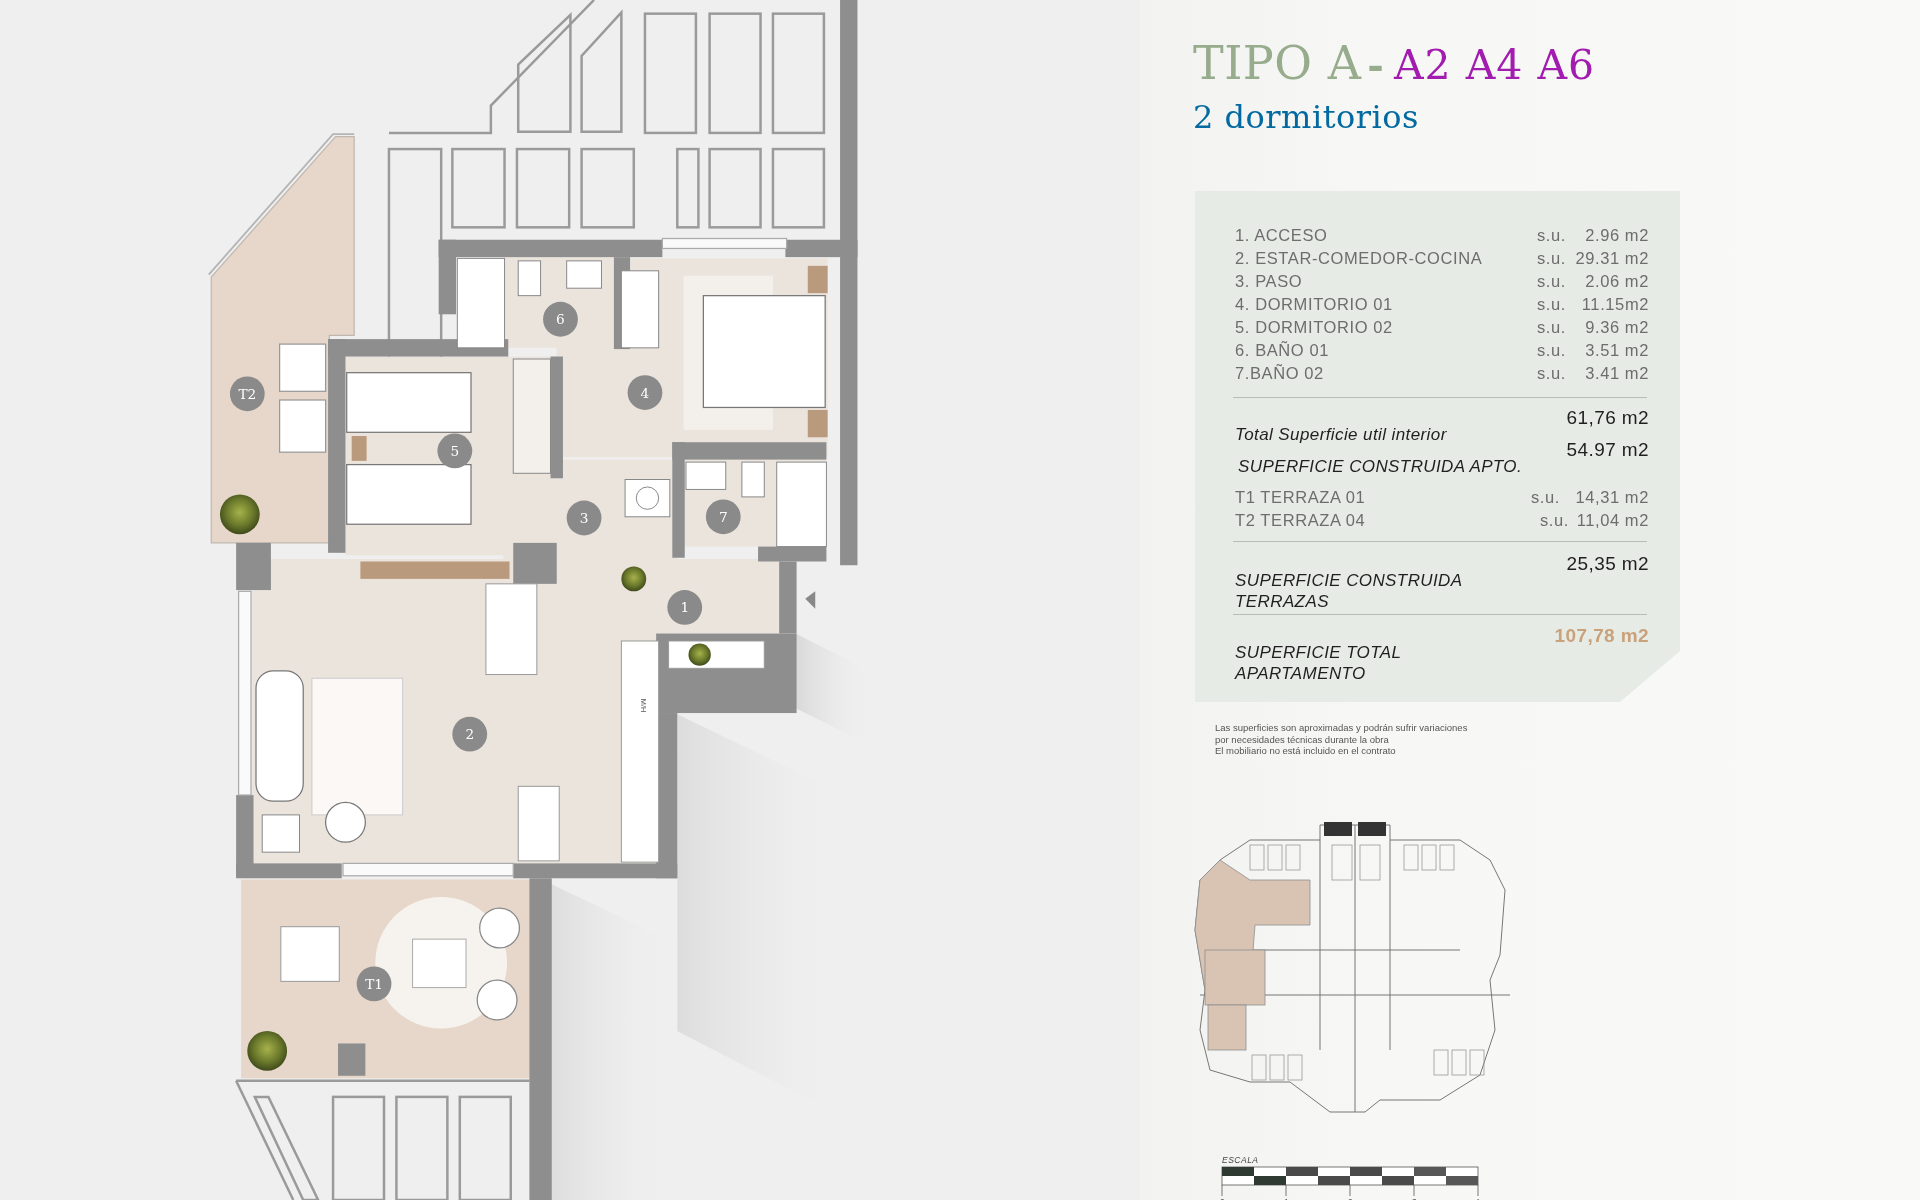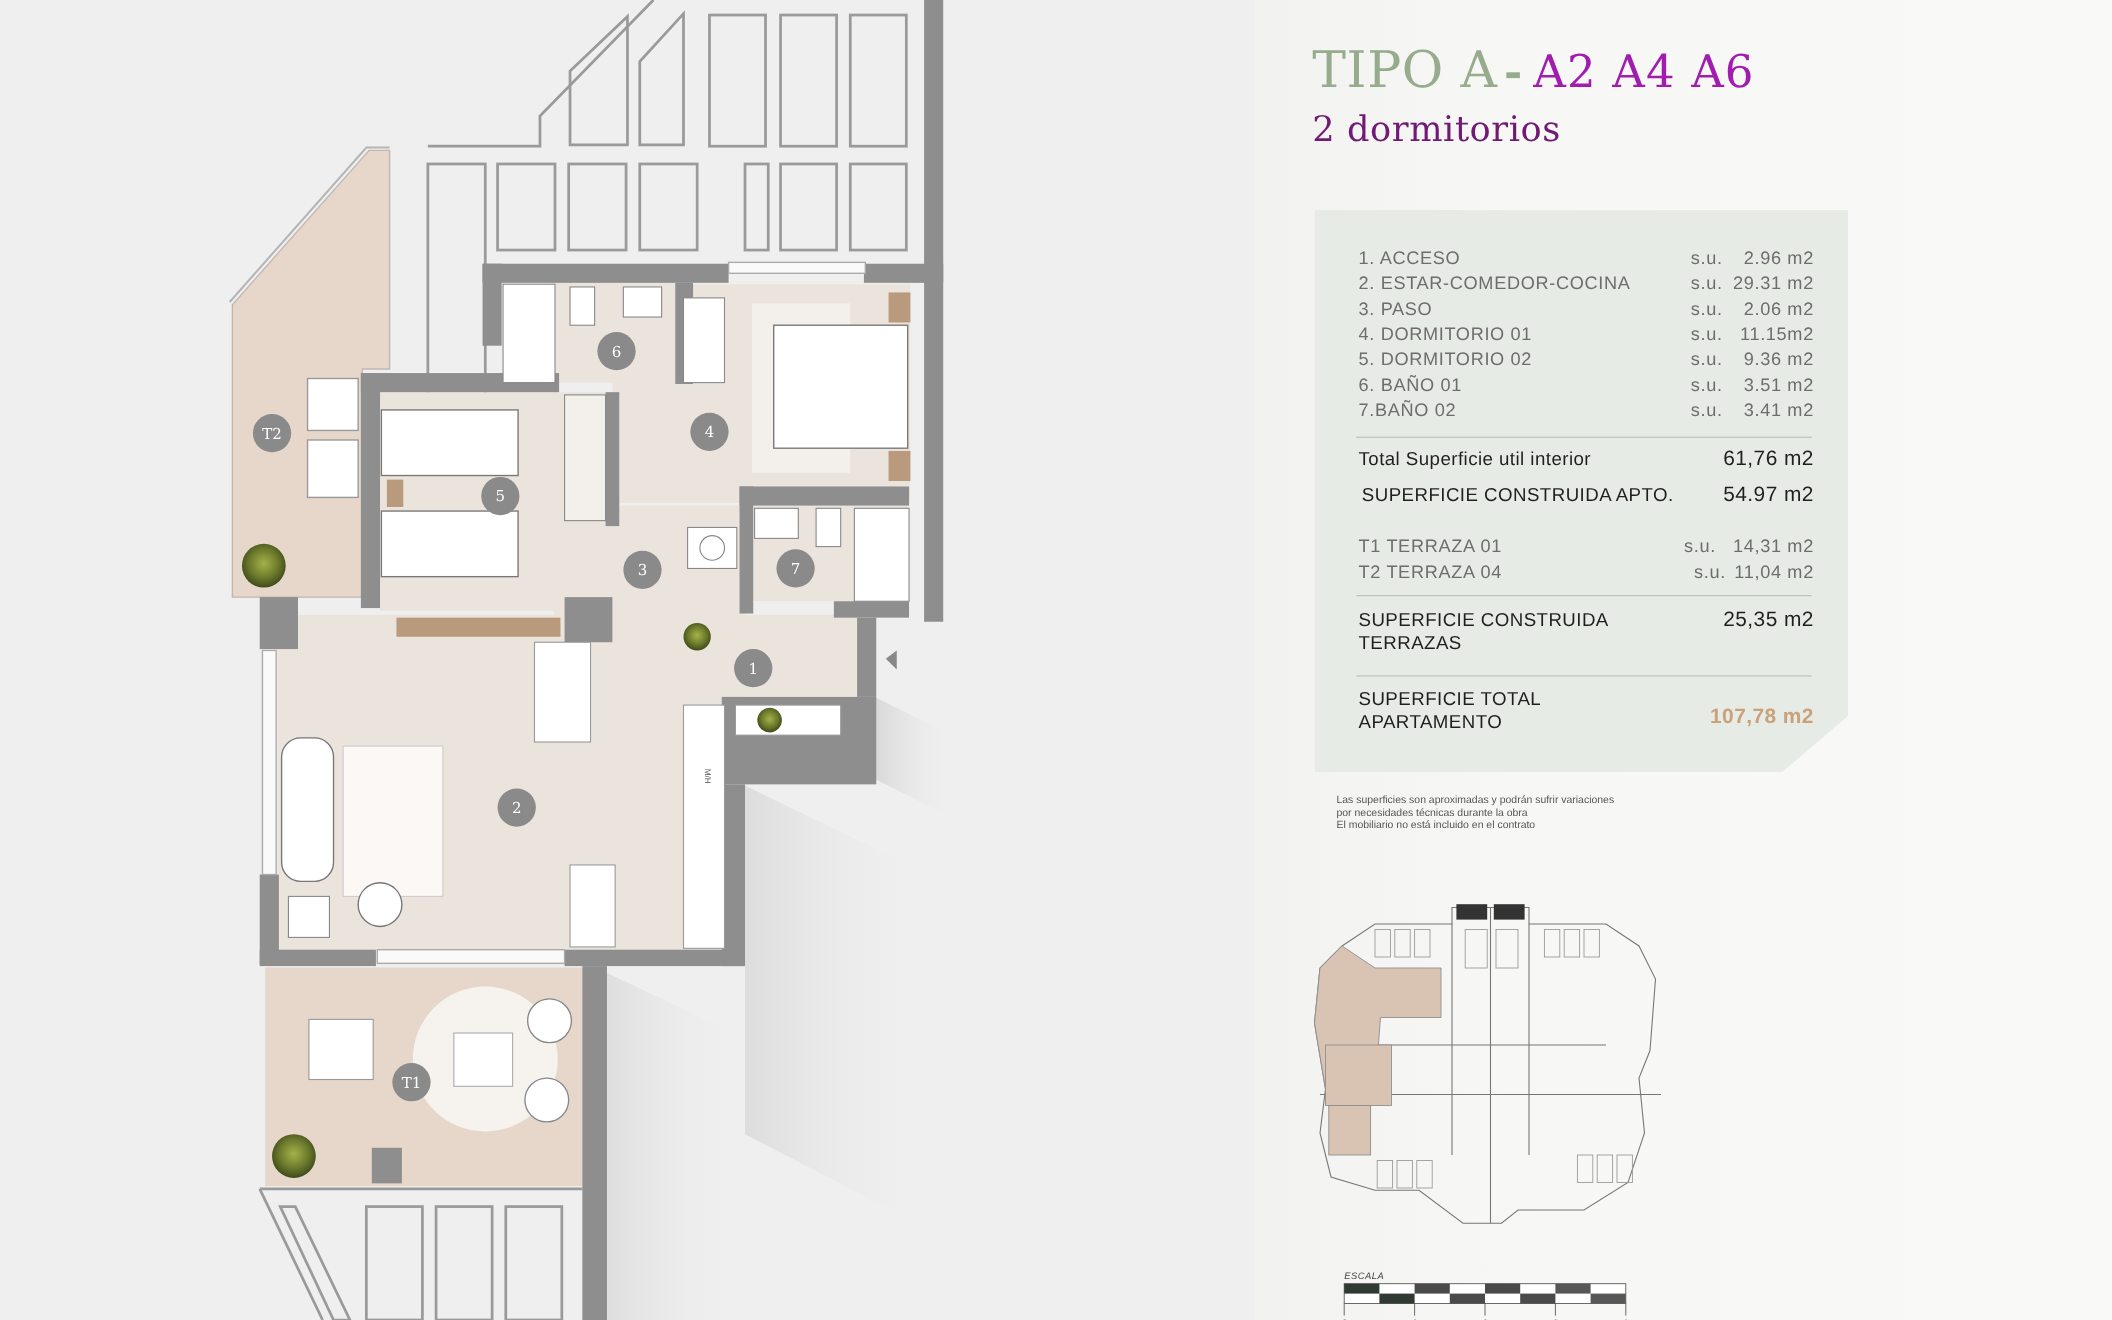--- a/index.html
+++ b/index.html
@@ -10,34 +10,34 @@
   }
   .bg-left { position:absolute; left:0; top:0; width:1180px; height:1200px; background:#efefef; }
   .bg-right { position:absolute; left:1140px; top:0; width:780px; height:1200px;
     background:linear-gradient(90deg,#f2f2f1 0%,#f7f7f6 30%,#f9f9f8 100%); }
   #plan { position:absolute; left:0; top:0; width:1920px; height:1200px; }
   .title { position:absolute; left:1193px; top:36px; white-space:nowrap; color:#97ab8d;
     font-family:"DejaVu Serif", serif; }
   .title .t-bold { font-size:46px; font-weight:normal; letter-spacing:0.5px; }
   .title .t-dash { font-size:40px; font-weight:bold; margin:0 10px 0 6px; }
   .title .t-units { font-size:41px; font-weight:normal; color:#a21caf; letter-spacing:1px; }
-  .subtitle { position:absolute; left:1193px; top:98px; color:#701a75; font-size:32px;
+  .subtitle { position:absolute; left:1193px; top:98px; color:#0369a1; font-size:32px;
     font-family:"DejaVu Serif", serif; letter-spacing:0.5px; }
   .panel { position:absolute; left:1195px; top:191px; width:485px; height:511px; background:#e7ebe6;
     clip-path:polygon(0 0,100% 0,100% 460px,425px 100%,0 100%); }
   .row { position:absolute; left:1235px; width:414px; height:22px; color:#6d6d6d;
     font-family:"Liberation Sans", sans-serif; font-size:16.5px; letter-spacing:0.6px; }
   .row .lbl { position:absolute; left:0; top:0; white-space:nowrap; }
   .row .su { position:absolute; left:302px; top:0; }
   .row .val { position:absolute; right:0; top:0; text-align:right; white-space:nowrap; }
   .sum { position:absolute; left:1235px; width:414px; color:#1f1f1f;
     font-family:"Liberation Sans", sans-serif; font-size:17px; letter-spacing:0.4px; }
-  .sum .lbl { position:absolute; left:0; top:0; line-height:21px; }
+  .sum .lbl { position:absolute; left:0; top:17px; line-height:21px;font-style:italic; }
   .sum .val { position:absolute; right:0; top:0; font-size:19px; white-space:nowrap; }
-  .sum .val.accent { color:#c9a27b; font-weight:bold;margin-top:16px; }
+  .sum .val.accent { color:#c9a27b; font-weight:bold; }
   .divider { position:absolute; left:1233px; width:414px; height:1px; background:#b9bdb8; }
   .footnote { position:absolute; left:1195px; top:722px; font-size:9.5px; line-height:11.5px;
     color:#555; font-family:"Liberation Sans", sans-serif; white-space:nowrap;margin-left:20px; }
   .scale-label { position:absolute; left:1222px; top:1155px; font-size:8.5px; color:#444;
     font-family:"Liberation Sans", sans-serif; letter-spacing:0.5px;font-style:italic; }
   .scale-num { position:absolute; top:1197px; font-size:8.5px; color:#555;
     font-family:"Liberation Sans", sans-serif; }
 </style>
 </head>
 <body>

